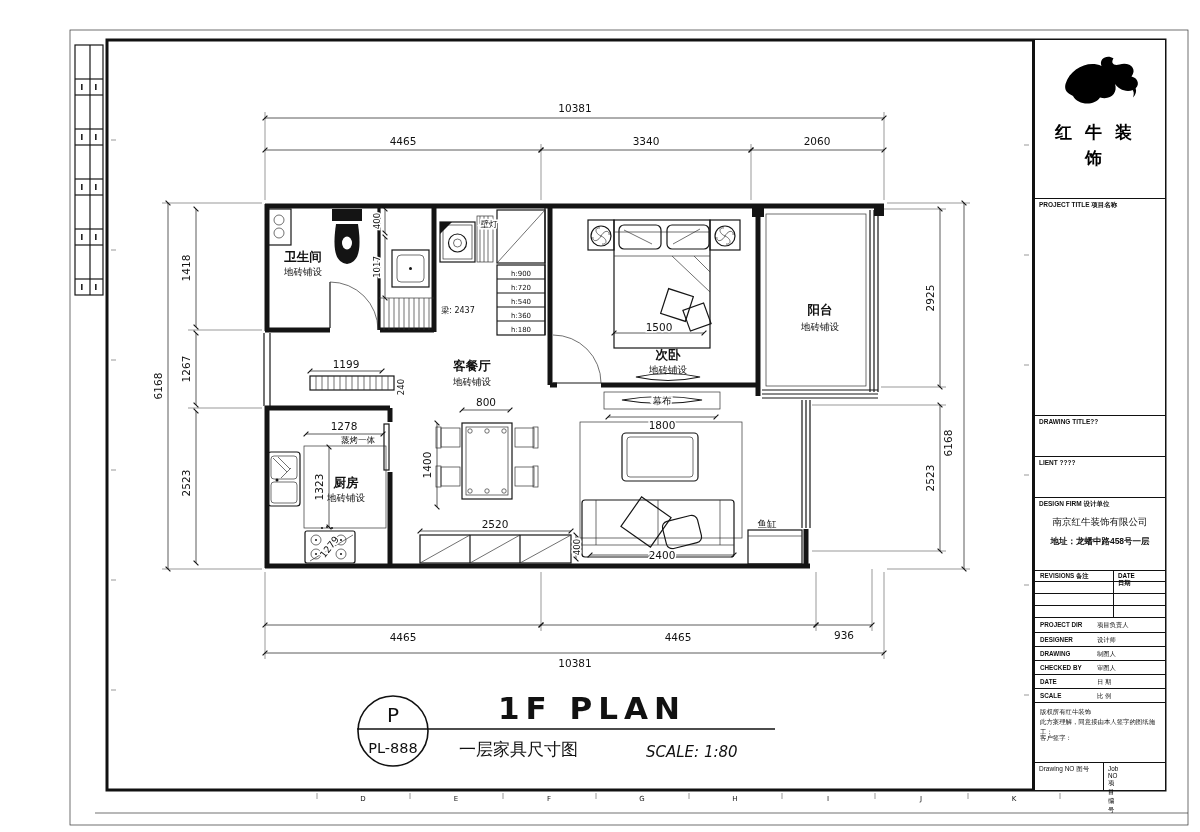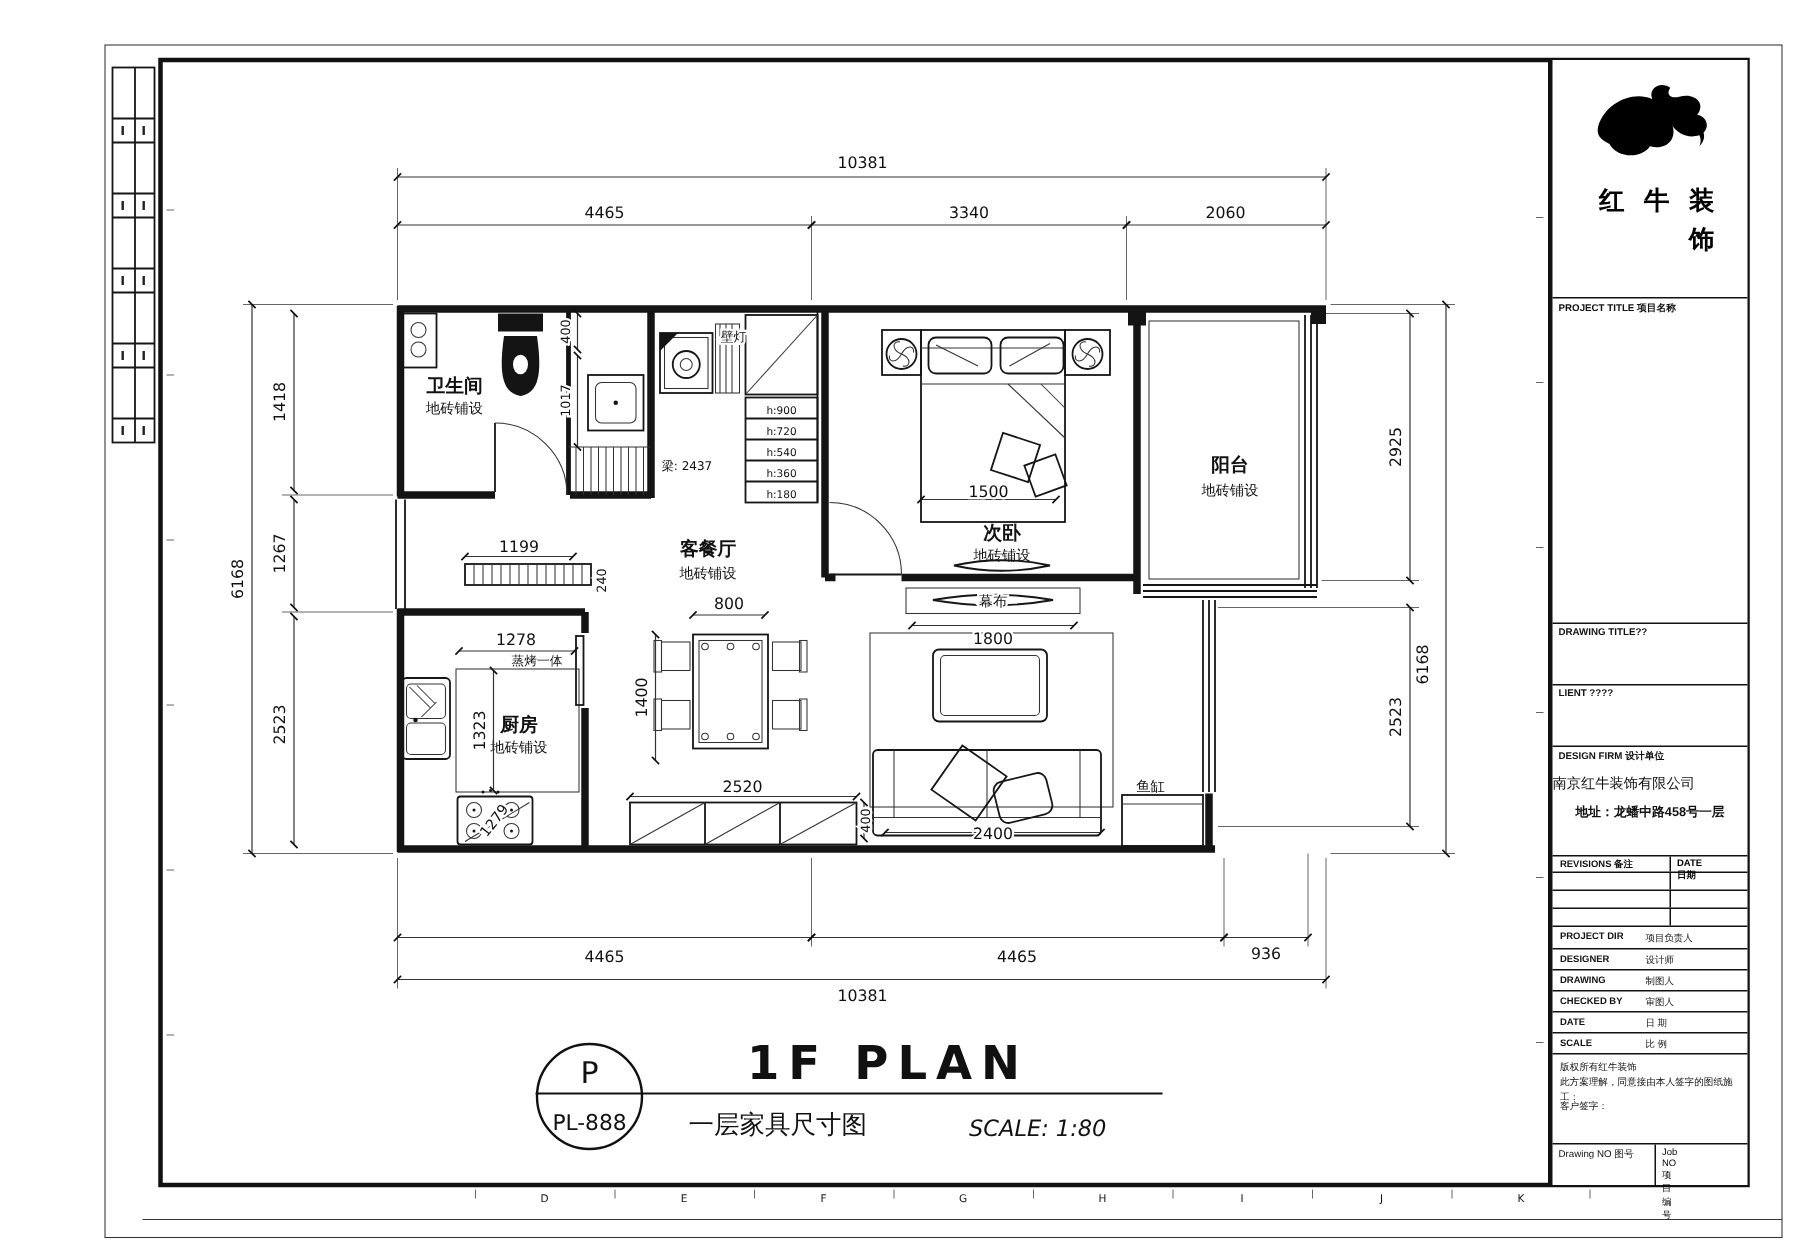--- a/index.html
+++ b/index.html
@@ -20,22 +20,22 @@
   .dim{stroke:#333;stroke-width:0.8;fill:none;marker-start:url(#tk);marker-end:url(#tk);}
   .blk{fill:#141414;stroke:none;}
   
   .tb{position:absolute;left:1032px;top:40px;width:133px;height:750px;
       border-left:3px solid #111;box-sizing:border-box;background:#fff;}
   .tb *{box-sizing:border-box;}
   .tb-sec{position:absolute;left:0;right:0;border-top:1.4px solid #111;}
   .tb-lab{position:absolute;left:4px;top:2px;font-size:6.5px;font-weight:bold;color:#111;white-space:nowrap;}
   .tb-logo{position:absolute;left:0;right:0;top:0;height:158px;text-align:center;}
   .tb-brand{margin-top:4px;font-size:17px;font-weight:600;letter-spacing:13px;line-height:1.5;
-            width:112px;margin-left:auto;margin-right:auto;text-align:right;color:#000;}
-  .tb-firm{position:absolute;left:0;right:0;top:18px;font-size:9.5px;color:#111;}
+            width:112px;margin-left:auto;margin-right:auto;text-align:center;color:#000;}
+  .tb-firm{position:absolute;left:0;right:0;top:18px;text-align:center;font-size:9.5px;color:#111;}
   .tb-addr{position:absolute;left:0;right:0;top:38px;text-align:center;font-size:8.5px;color:#111;font-weight:bold;}
   .tb-row .en{position:absolute;left:5px;top:3px;font-size:6.3px;font-weight:bold;color:#111;}
   .tb-row .cn{position:absolute;left:62px;top:3px;font-size:6.3px;color:#111;}
   .tb-cell-r{position:absolute;top:0;bottom:0;left:78px;border-left:1px solid #111;}
   .tb-disc{position:absolute;left:5px;right:3px;font-size:6.4px;color:#111;line-height:1.6;}
   .tb-no-r{position:absolute;top:0;bottom:0;left:68px;border-left:1px solid #111;}
 </style>
 </head>
 <body>
 

